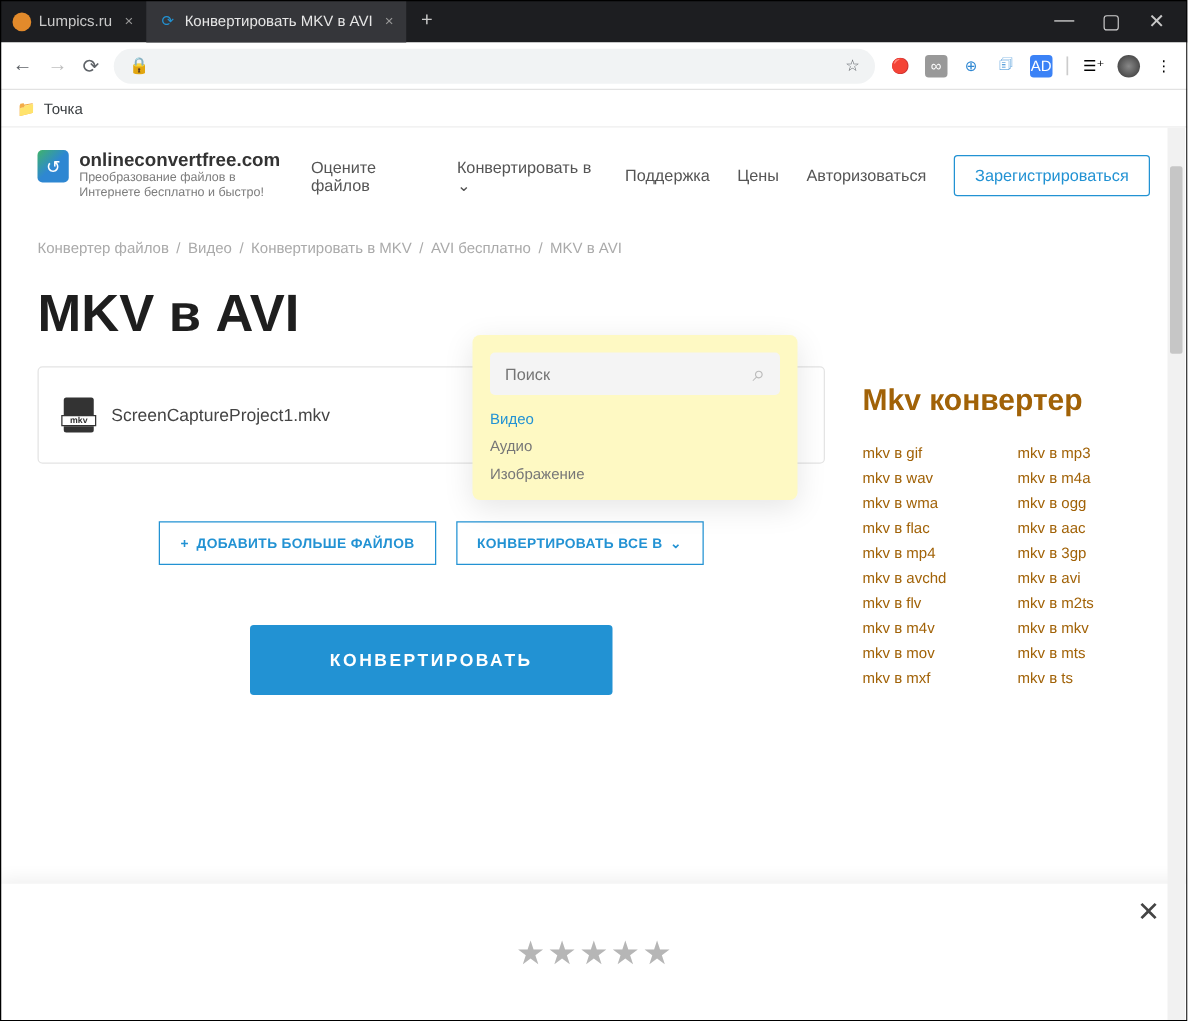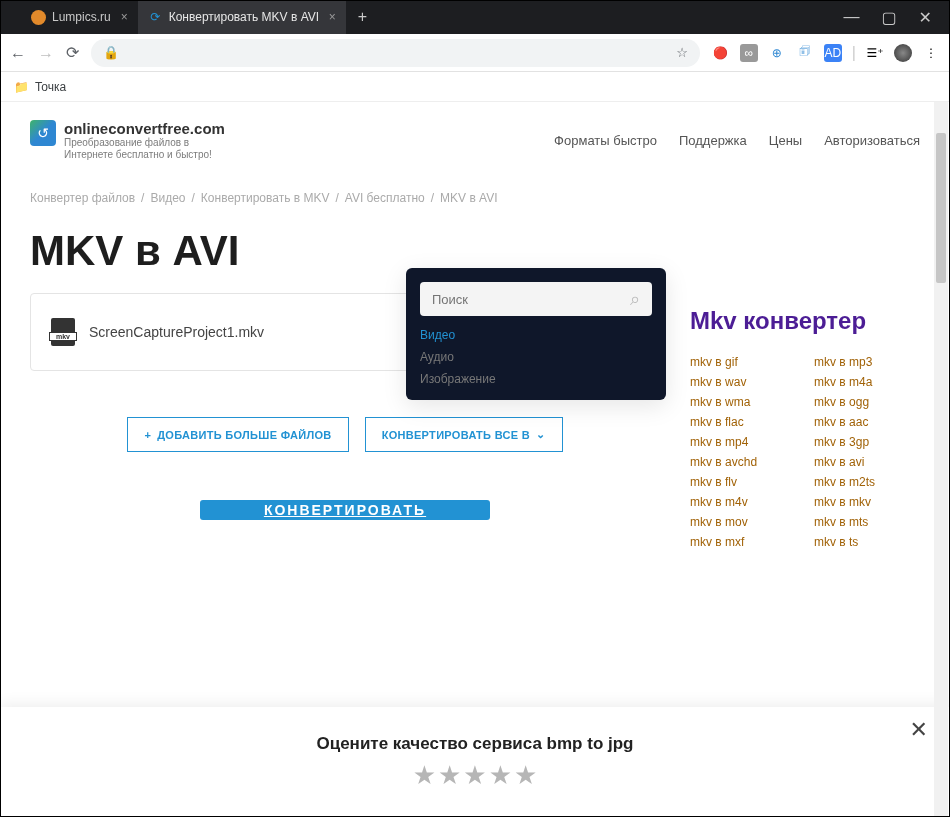--- a/index.html
+++ b/index.html
@@ -1,19 +1,19 @@
 <!DOCTYPE html>
 <html><head>
 <meta charset="utf-8">
 <style>
 * { box-sizing: border-box; margin: 0; padding: 0; font-family: -apple-system, Segoe UI, Arial, sans-serif; }
 body { background: #fff; width: 950px; height: 817px; overflow: hidden; position: relative; }
 
 
-.titlebar { height: 34px; background: #1d1e21; display: flex; align-items: stretch; padding-left: 21px; }
+.titlebar { height: 34px; background: #1d1e21; display: flex; align-items: stretch; }
 .tab { display: flex; align-items: center; padding: 0 10px; gap: 6px; color: #c9c9c9; font-size: 12px; max-width: 210px; }
 .tab.active { background: #35363a; color: #e6e6e6; border-radius: 0; }
 .tab .favicon { width: 15px; height: 15px; display: flex; align-items: center; justify-content: center; }
 .tab .close { color: #999; margin-left: 4px; }
 .window-controls { margin-left: auto; display: flex; align-items: center; gap: 22px; padding-right: 18px; color: #c9c9c9; }
 .newtab { color: #c9c9c9; padding: 0 12px; display: flex; align-items: center; font-size: 16px;}
 .addr { height: 38px; background: #fff; display: flex; align-items: center; gap: 12px; padding: 0 10px; border-bottom: 1px solid #e2e2e2; }
 .addr .navicon { color: #5f6368; font-size: 16px; }
 .addr .navicon.disabled { color: #bfbfbf; }
 .urlfield { flex: 1; display: flex; align-items: center; gap: 8px; background: #f1f3f4; height: 28px; border-radius: 14px; padding: 0 12px; font-size: 13px; color: #3c4043; }
@@ -41,28 +41,28 @@
 .left { flex: 1; }
 .right { width: 230px; padding-top: 14px;}
 
 .file-box { border: 1px solid #e4e4e4; border-radius: 4px; padding: 24px 20px; display: flex; align-items: center; gap: 14px;}
 .fileicon { width: 24px; height: 28px; background: #333; position: relative; border-radius: 2px;}
 .fileicon::after { content: "mkv"; position: absolute; bottom: 5px; left: -2px; right: -2px; background: #fff; color: #333; font-size: 7px; font-weight: 700; text-align: center; border: 1px solid #333;}
 .filename { font-size: 14px; color: #444; }
 
 .btn-row { display: flex; gap: 16px; margin-top: 46px; justify-content: center;}
 .hollow-btn { border: 1px solid #2292d3; color: #2292d3; background: #fff; font-size: 11px; font-weight: 600; padding: 10px 16px; letter-spacing: 0.3px; display: flex; align-items: center; gap: 6px;}
-.big-convert { background: #2292d3; color: #fff; font-size: 14px; letter-spacing: 2px; font-weight: 600; padding: 2px 64px; border-radius: 3px; margin: 48px auto 0; display: block; width: fit-content; text-decoration: underline;}
-
-.sidebar-title { color: #4c1d95; font-size: 24px; font-weight: 700; margin-bottom: 20px;}
+.big-convert { background: #2292d3; color: #fff; font-size: 14px; letter-spacing: 2px; font-weight: 600; padding: 20px 64px; border-radius: 3px; margin: 48px auto 0; display: block; width: fit-content;}
+
+.sidebar-title { color: #a16207; font-size: 24px; font-weight: 700; margin-bottom: 20px;}
 .fmt-grid { display: grid; grid-template-columns: 1fr 1fr; column-gap: 18px; row-gap: 6px; }
 .fmt-link { color: #a16207; font-size: 12px; }
 
 
-.dropdown { position: absolute; left: 406px; top: 268px; width: 260px; background: #0f172a; box-shadow: 0 6px 24px rgba(0,0,0,0.1); border-radius: 6px; padding: 14px; }
+.dropdown { position: absolute; left: 378px; top: 268px; width: 260px; background: #fef9c3; box-shadow: 0 6px 24px rgba(0,0,0,0.1); border-radius: 6px; padding: 14px; }
 .dd-search { position: relative; background: #f4f4f4; border-radius: 4px; height: 34px; display: flex; align-items: center; padding: 0 12px; margin-bottom: 12px;}
 .dd-search input { flex:1; border: none; background: transparent; outline: none; font-size: 13px; }
 .dd-body { display: flex; gap: 10px; }
 .dd-cats { width: 86px; display: flex; flex-direction: column; gap: 8px; font-size: 12px;}
 .dd-cat { color: #777; }
 .dd-cat.active { color: #2292d3; }
 .dd-chips { flex: 1; display: grid; grid-template-columns: 1fr 1fr; gap: 6px; }
 .chip { border: 1px solid #eee; color: #2292d3; font-size: 10px; font-weight: 600; text-align: center; padding: 6px 0; border-radius: 2px; position: relative;}
 .chip.highlight::after { content: ""; position: absolute; inset: -5px; border: 3px solid #e41b1b; border-radius: 10px; }
 .chip.blank { border-color: #f6f6f6; min-height: 16px;}
@@ -129,24 +129,26 @@
 <div class="page">
   <div class="site-header">
     <div class="logo">
       <div class="logo-square">↺</div>
       <div>
         <div class="logo-text">onlineconvertfree.com</div>
         <div class="logo-sub">Преобразование файлов в Интернете бесплатно и быстро!</div>
       </div>
     </div>
     <div class="nav">
-      <span>Форматы быстро</span>
+      <span>Оцените файлов</span>
+      <span><span>Конвертировать в</span> <span>⌄</span></span>
       <span>Поддержка</span>
       <span>Цены</span>
       <span>Авторизоваться</span>
+      <span class="signup-btn">Зарегистрироваться</span>
     </div>
   </div>
 
   <div class="breadcrumbs">
     <span class="bc">Конвертер файлов</span> /
     <span class="bc">Видео</span> /
     <span class="bc">Конвертировать в MKV</span> /
     <span class="bc">AVI бесплатно</span> /
     <span class="bc">MKV в AVI</span>
   </div>
@@ -248,21 +250,20 @@
   <div class="dd-body">
     <div class="dd-cats">
       <span class="dd-cat active">Видео</span>
       <span class="dd-cat">Аудио</span>
       <span class="dd-cat">Изображение</span>
     </div>
   </div>
 </div>
 
 <div class="rating-bar">
-  <div class="rating-title">Оцените качество сервиса bmp to jpg</div>
   <div class="stars">
     <span>★</span>
     <span>★</span>
     <span>★</span>
     <span>★</span>
     <span>★</span>
   </div>
   <span class="rating-close">✕</span>
 </div>
 

